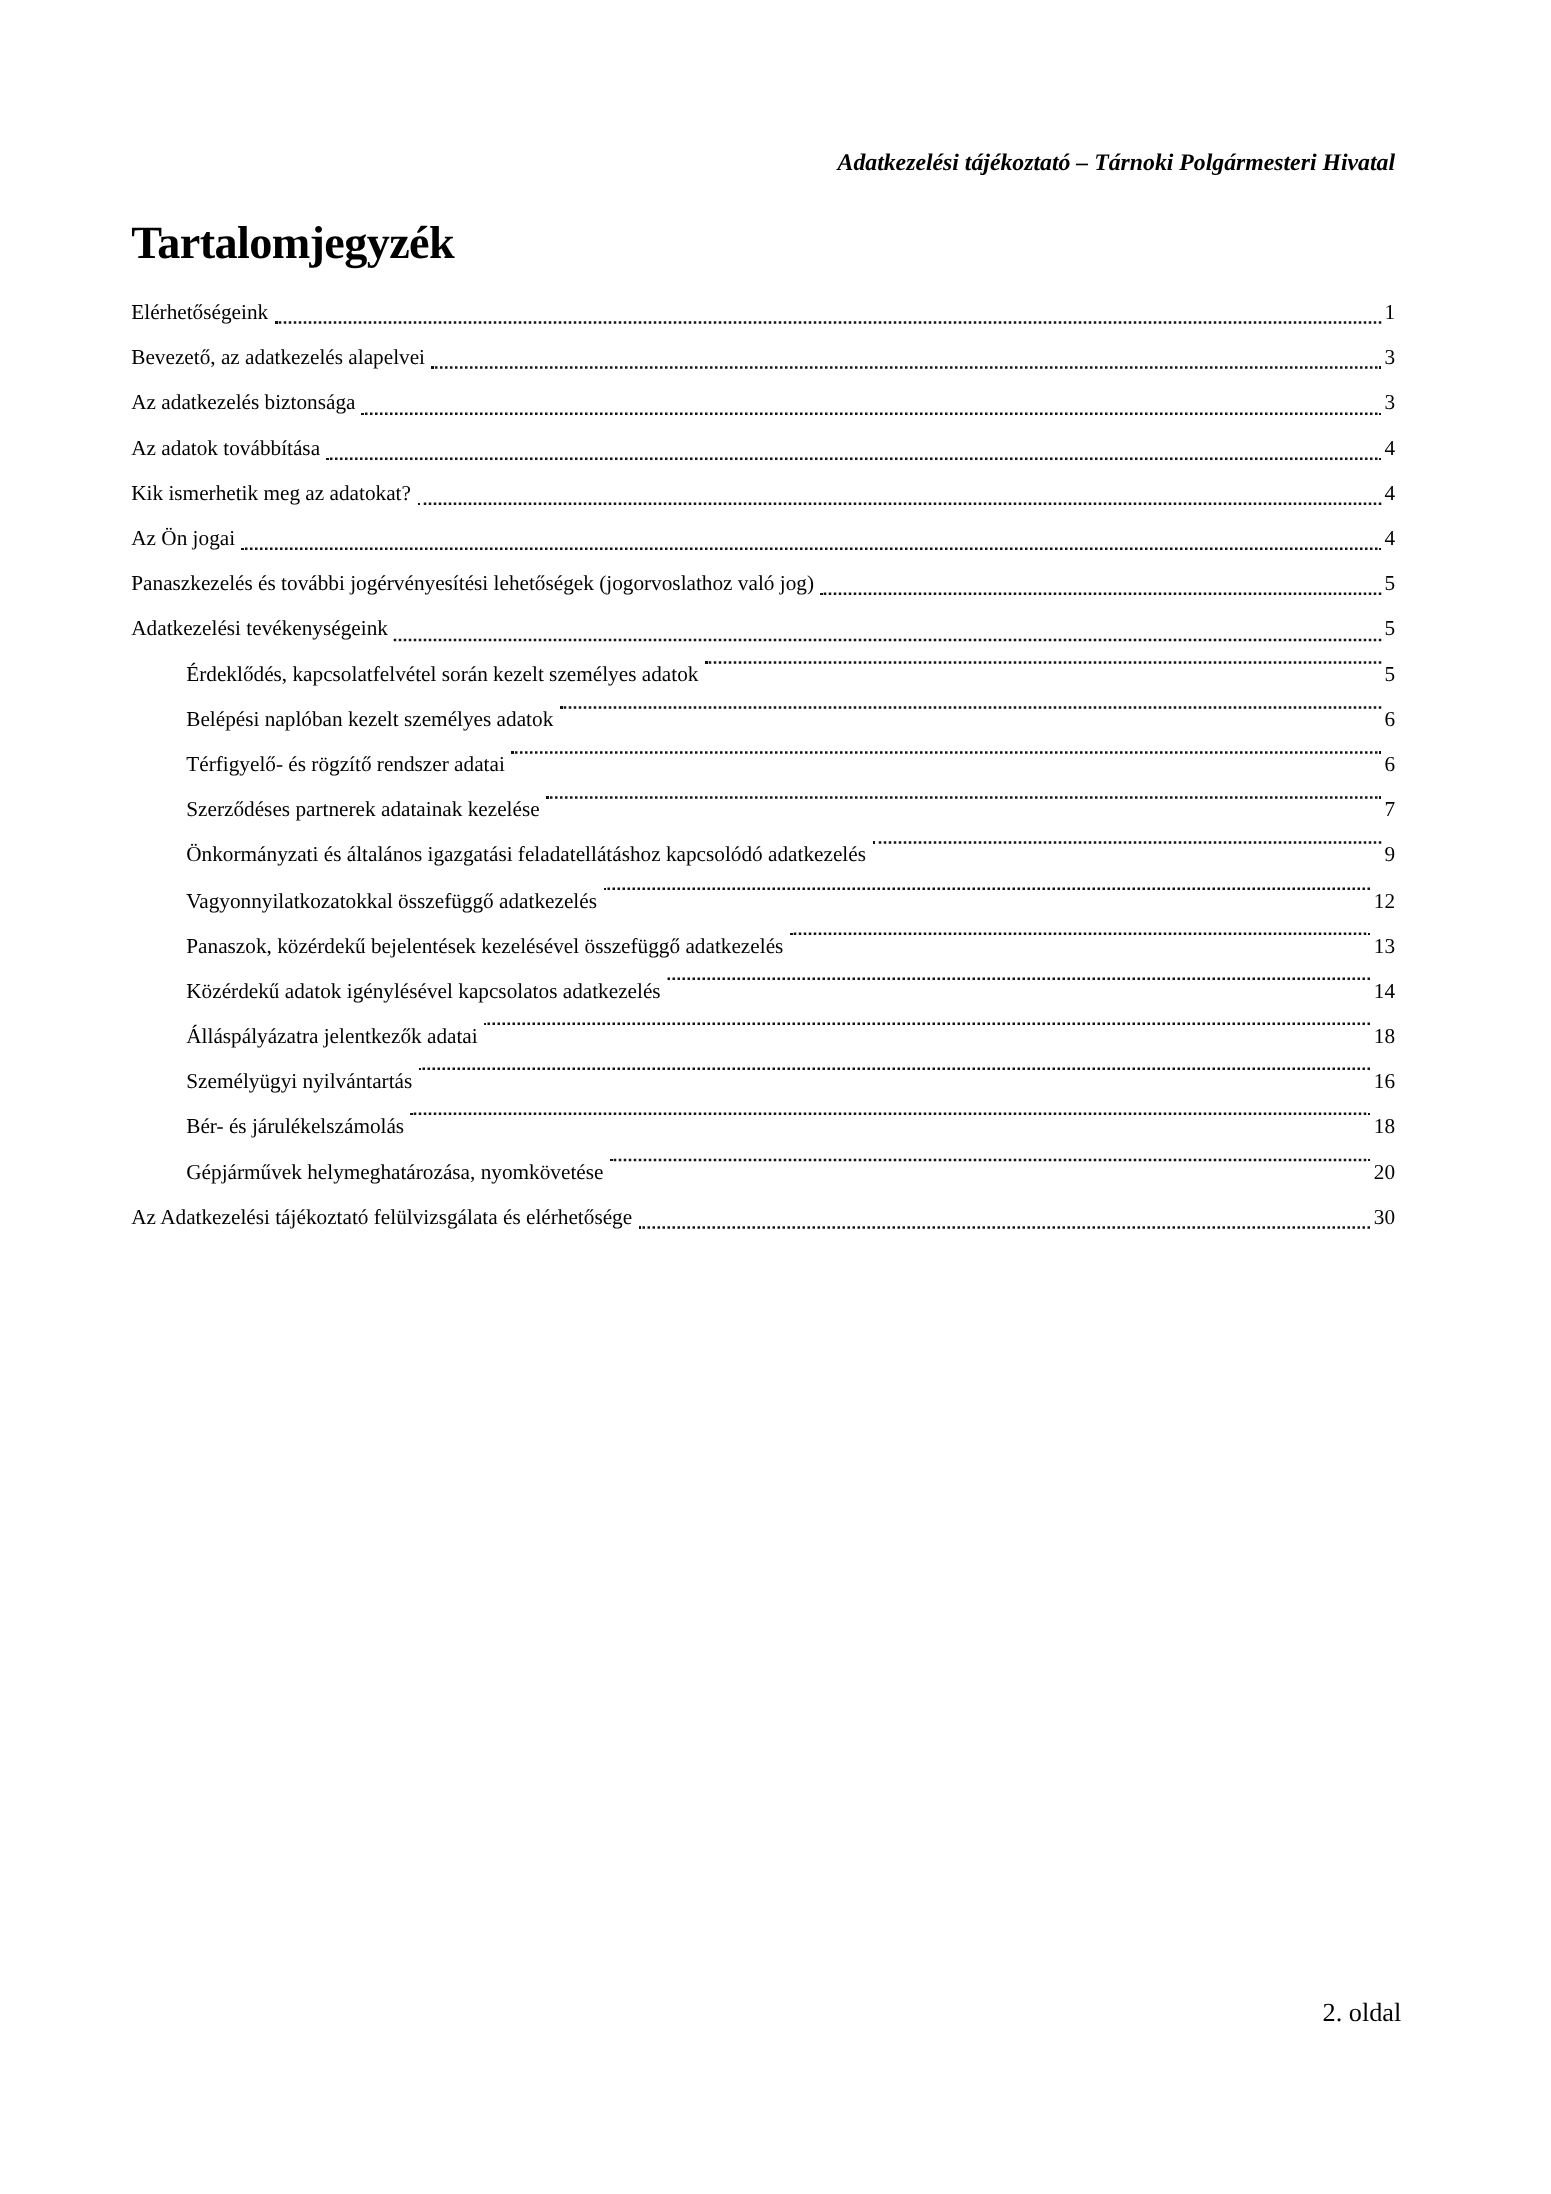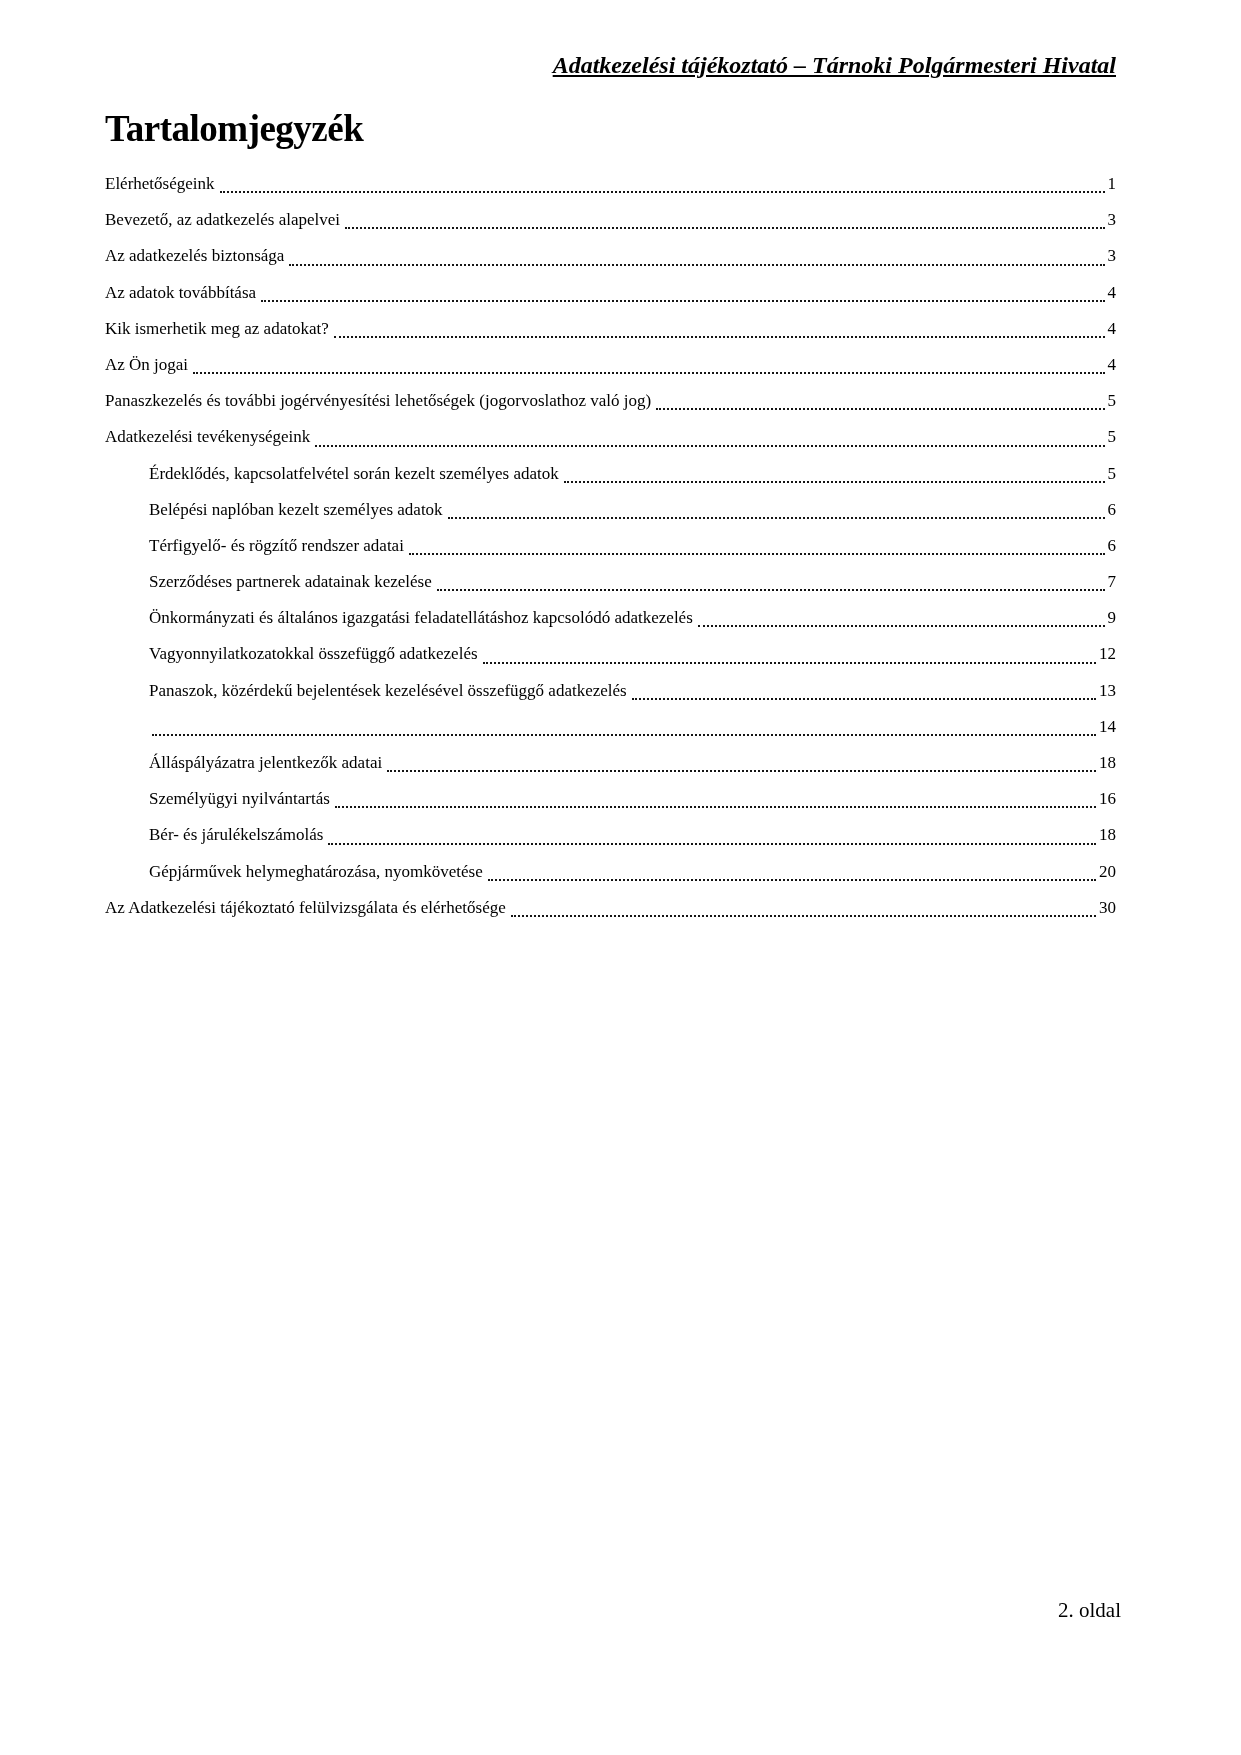--- a/index.html
+++ b/index.html
@@ -9,46 +9,45 @@
     height:1755px;
     margin:0 auto;
     background:#ffffff;
     color:#000;
     font-family:"Liberation Serif", serif;
     box-sizing:border-box;
     padding:0 125px 0 105px;
     overflow:hidden;
   }
   .doc-header{
-    padding-top:52px;
+    padding-top:118px;
     text-align:right;
-    font-size:24px;
+    font-size:19px;
     font-weight:bold;
     font-style:italic;
     line-height:26px;
     white-space:nowrap;
-    text-decoration:underline;
   }
   .doc-title{
     margin:30px 0 0 0;
     font-family:Liberation Serif, serif;
     font-size:37px;
     font-weight:bold;
     letter-spacing:-0.5px;
     line-height:42px;
   }
   .toc{
     margin-top:16px;
   }
   .toc-row{
     display:flex;
     height:36.2px;
     font-size:17px;
   }
-  .toc-row.lvl1{ padding-left:44px; }
+  .toc-row.lvl1{ padding-left:44px;align-items:center; }
   .toc-label{
     line-height:36px;
     white-space:nowrap;
     padding-right:2px;
   }
   .toc-leader{
     flex:1;
     position:relative;
     min-width:14px;
   }
@@ -151,20 +150,21 @@
     <span class="toc-label">Vagyonnyilatkozatokkal összefüggő adatkezelés</span>
     <span class="toc-leader"></span>
     <span class="toc-page">12</span>
   </div>
       <div class="toc-row lvl1">
     <span class="toc-label">Panaszok, közérdekű bejelentések kezelésével összefüggő adatkezelés</span>
     <span class="toc-leader"></span>
     <span class="toc-page">13</span>
   </div>
       <div class="toc-row lvl1">
+    <span class="toc-label">Közérdekű adatok igénylésével kapcsolatos adatkezelés</span>
     <span class="toc-leader"></span>
     <span class="toc-page">14</span>
   </div>
       <div class="toc-row lvl1">
     <span class="toc-label">Álláspályázatra jelentkezők adatai</span>
     <span class="toc-leader"></span>
     <span class="toc-page">18</span>
   </div>
       <div class="toc-row lvl1">
     <span class="toc-label">Személyügyi nyilvántartás</span>

